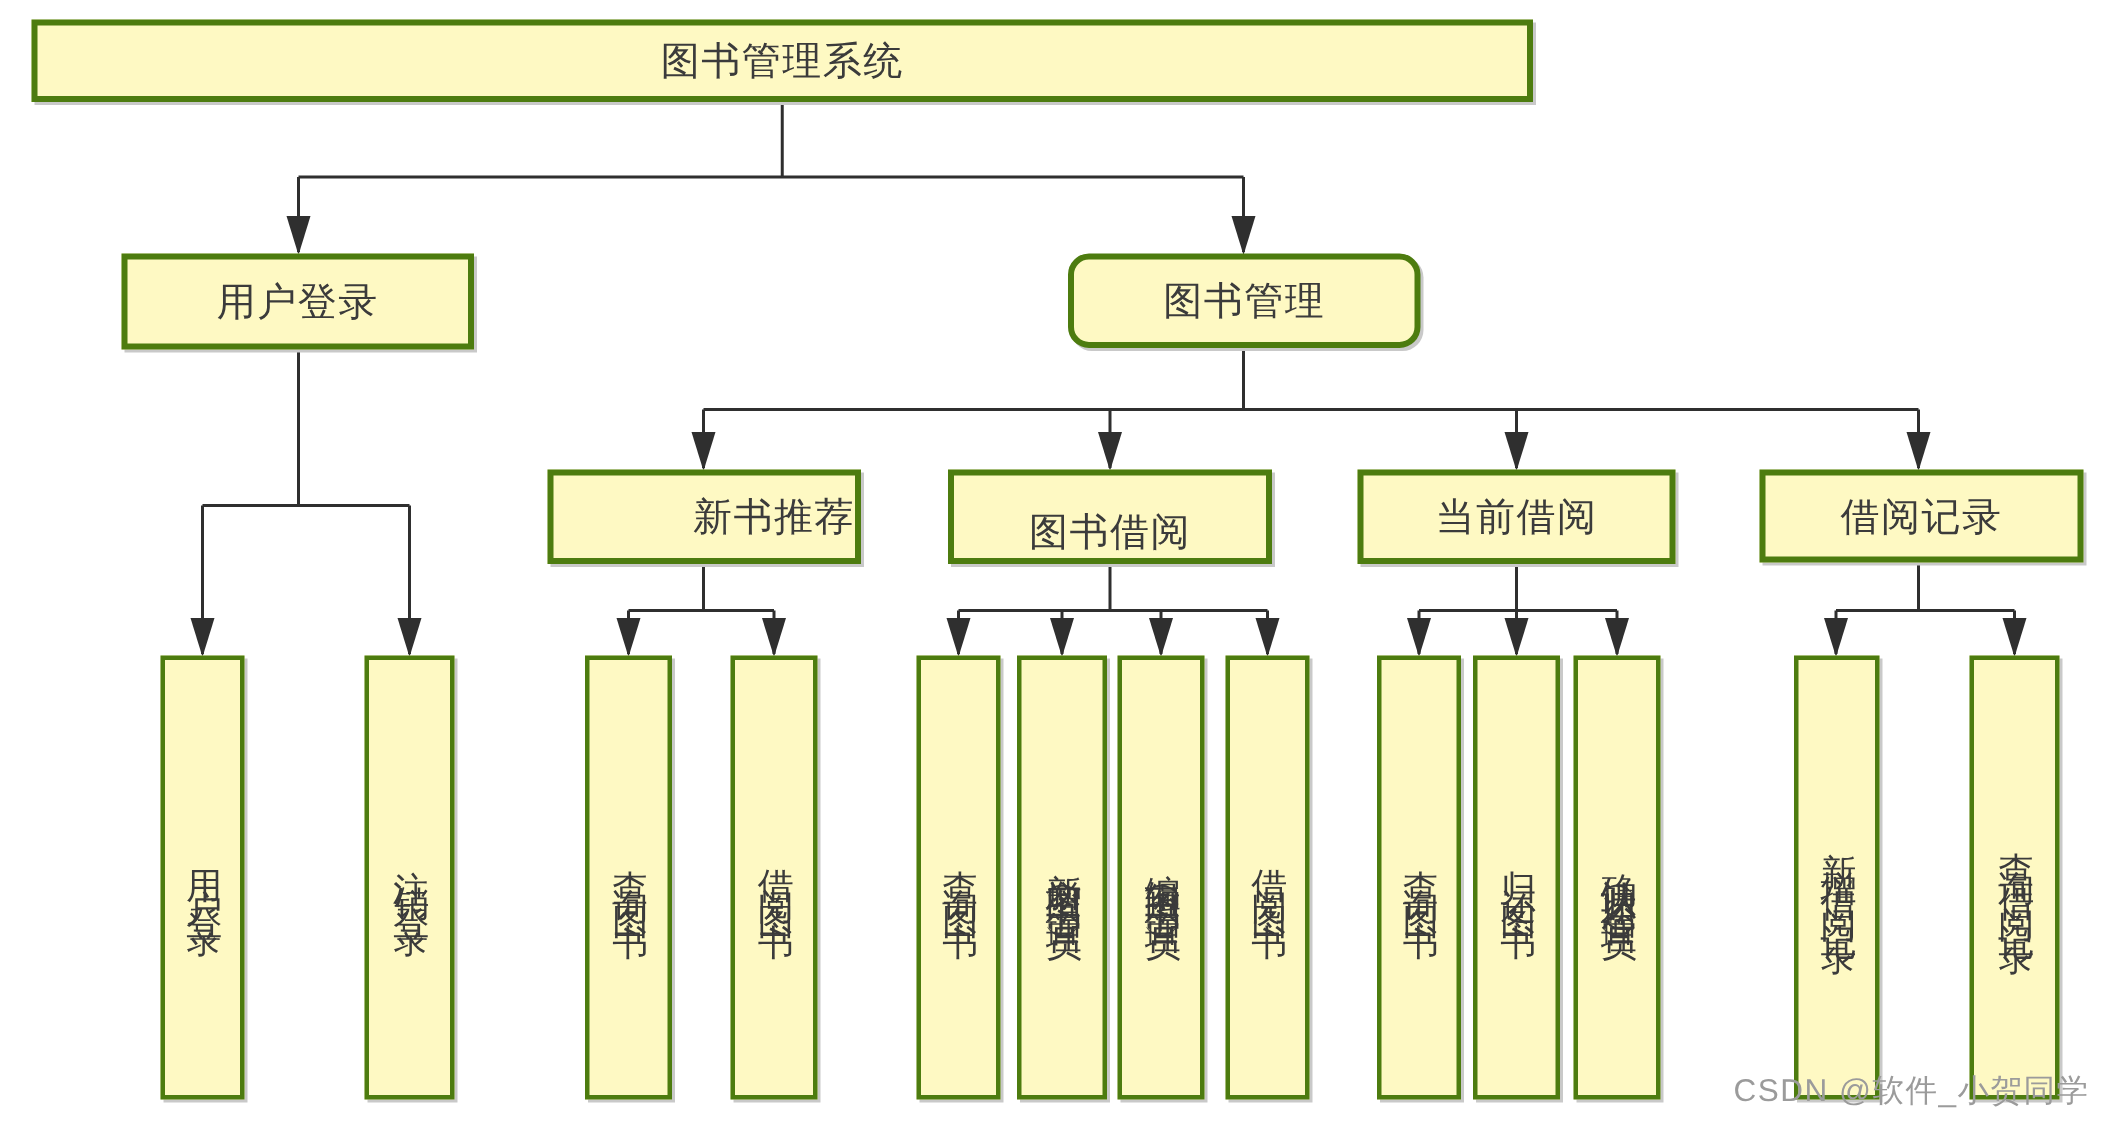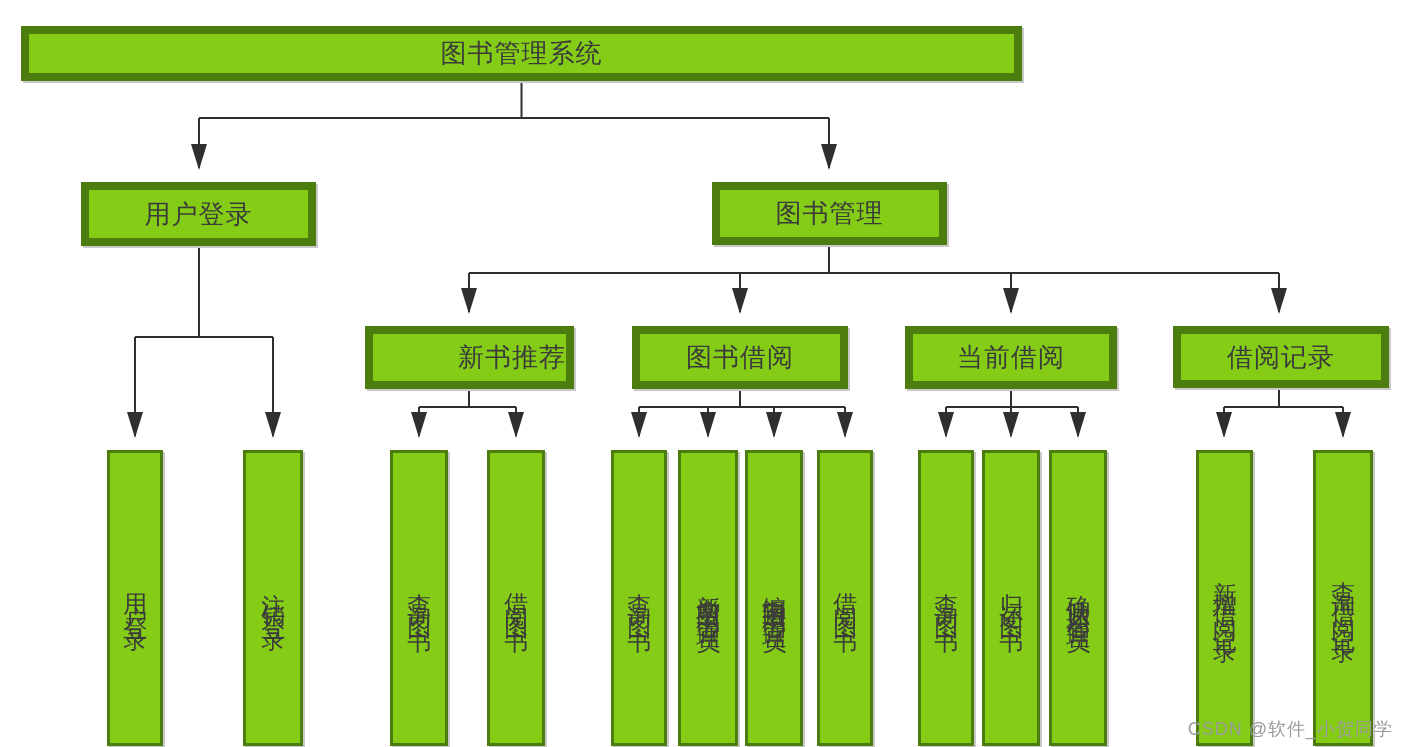--- a/index.html
+++ b/index.html
@@ -16,31 +16,30 @@
     overflow: hidden;
   }
   #edges {
     position: absolute;
     left: 0; top: 0;
     width: 1405px; height: 747px;
   }
   .node {
     position: absolute;
     box-sizing: border-box;
-    background: #84cc16;
-    border: 8px solid #4d7c0f;
+    background: #fef9c3;
+    border: 4px solid #4d7c0f;
     box-shadow: 2px 2px 0 #c9c9c9;
     display: flex;
     align-items: center;
     justify-content: center;
     color: #3b3b3b;
     font-size: 26px;
     letter-spacing: 1px;
     white-space: nowrap;
-    margin-top: 13px;
   }
   .node.leaf {
     border-width: 3px;
   }
   .leaf .v-label {
     writing-mode: vertical-rl;
     text-orientation: mixed;
     font-size: 24px;
     letter-spacing: 12px;
     line-height: 1.1;
@@ -49,21 +48,21 @@
     letter-spacing: 5px;
   }
   .leaf.medium .v-label {
     letter-spacing: 12px;
   }
   .watermark {
     position: absolute;
     right: 12px;
     bottom: 6px;
     color: #9b9b9b;
-    font-size: 18px;
+    font-size: 21px;
     letter-spacing: 1px;
   }
 </style>
 </head>
 <body>
 
 <div id="canvas">
 
   <svg id="edges" viewBox="0 0 1405 747" fill="none" stroke="#2f2f2f" stroke-width="2">
 
@@ -141,28 +140,28 @@
     </g>
   </svg>
 
   <div class="node" style="left:21px; top:13px; width:1001px; height:55px;">
     <span>图书管理系统</span>
   </div>
 
   <div class="node" style="left:81px; top:169px; width:235px; height:64px;">
     <span>用户登录</span>
   </div>
-  <div class="node" style="left:712px; top:169px; width:235px; height:63px;">
+  <div class="node" style="left:712px; top:169px; width:235px; height:63px;border-radius:14px;">
     <span>图书管理</span>
   </div>
 
   <div class="node" style="left:365px; top:313px; width:209px; height:63px;justify-content:flex-end;">
     <span>新书推荐</span>
   </div>
-  <div class="node" style="left:632px; top:313px; width:216px; height:63px;">
+  <div class="node" style="left:632px; top:313px; width:216px; height:63px;align-items:flex-end;">
     <span>图书借阅</span>
   </div>
   <div class="node" style="left:905px; top:313px; width:212px; height:63px;align-items:center;">
     <span>当前借阅</span>
   </div>
   <div class="node" style="left:1173px; top:313px; width:216px; height:62px;">
     <span>借阅记录</span>
   </div>
 
   <div class="node leaf" style="left:107px; top:437px; width:56px; height:296px;">

